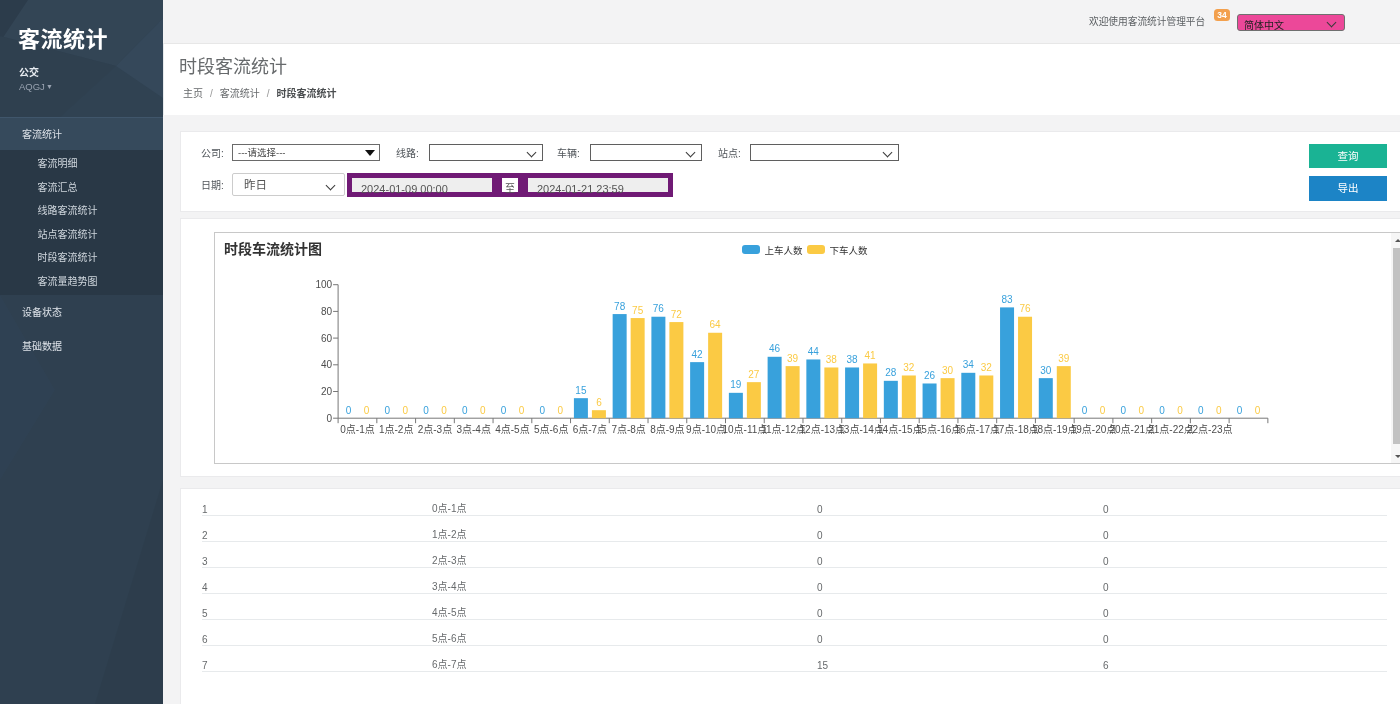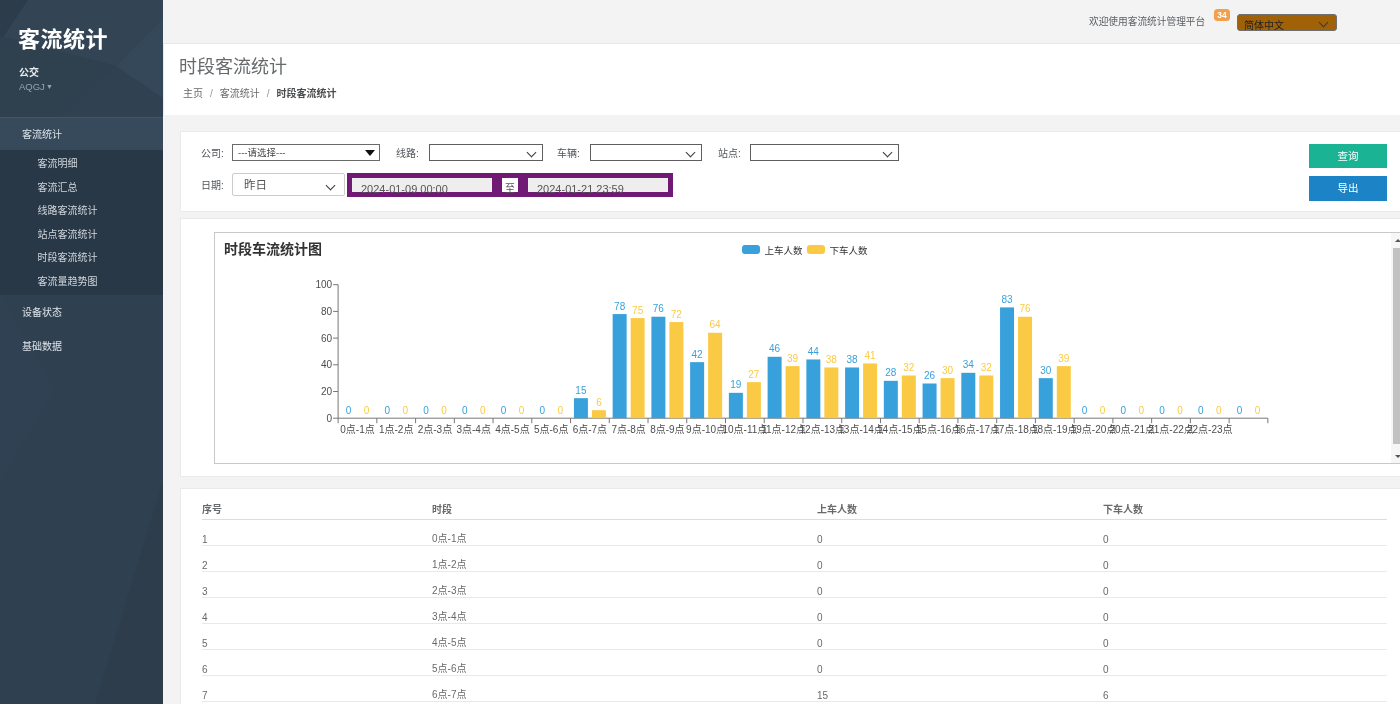--- a/index.html
+++ b/index.html
@@ -18,21 +18,21 @@
 .navband span { position:absolute; left:22px; top:11.5px; font-size:10px; line-height:10px; color:#dfe4ea; }
 .subnav { position:absolute; left:0; top:150px; width:163px; height:145px; background:#293846; }
 .subnav div { position:absolute; left:37.5px; font-size:10px; line-height:10px; color:#cfd6dd; white-space:nowrap; }
 .navitem { position:absolute; left:22px; font-size:10px; line-height:10px; color:#dfe4ea; }
 
 
 #topbar { position:absolute; left:163px; top:0; width:1237px; height:44px; background:#f3f3f4; border-bottom:1px solid #e7e7e7; }
 .homelnk { position:absolute; left:1049px; top:28px; font-size:15px; line-height:16px; color:#3380bf;margin-top:48px; }
 .welcome { position:absolute; left:1089px; top:16px; font-size:9.7px; line-height:11px; color:#5b5f62; }
 .badge34 { position:absolute; left:1214px; top:8.5px; width:16px; height:12.5px; background:#f3a04d; border-radius:3.5px; color:#fff; font-size:8.5px; font-weight:bold; text-align:center; line-height:12.5px; }
-.langsel { position:absolute; left:1237px; top:13.5px; width:100px; height:17px; background:#a16207; border:1.6px solid #6f6f6f; border-radius:3px;padding-left:7px; }
+.langsel { position:absolute; left:1237px; top:13.5px; width:108px; height:17px; background:#ec4899; border:1.6px solid #6f6f6f; border-radius:3px;padding-left:7px; }
 .langsel span { position:absolute; left:6px; top:2px; font-size:10px; color:#222; }
 .logout { position:absolute; left:1352px; top:32px; font-size:16px; color:#5b5f62; white-space:nowrap;margin-top:12px; }
 
 
 #pagehead { position:absolute; left:163px; top:44px; width:1237px; height:71px; background:#fff; border-left:1px solid #e7eaec; }
 #pagehead h1 { position:absolute; left:15px; top:13px; font-size:18px; line-height:21px; font-weight:normal; color:#676a6c; }
 .crumbs { position:absolute; left:19px; top:44px; font-size:10px; line-height:11px; color:#676a6c; }
 .crumbs .sep { color:#999; margin:0 7px; }
 .crumbs b { color:#4a4d4f; }
 
@@ -298,26 +298,20 @@
 
 <div class="panel" id="tablep">
   <table class="dt">
     <colgroup>
         <col style="width:230px;">
         <col style="width:385px;">
         <col style="width:286px;">
         <col>
       </colgroup>
     <tbody>
-        <tr>
-          <th>序号</th>
-          <th>时段</th>
-          <th>上车人数</th>
-          <th>下车人数</th>
-        </tr>
     <tr>
           <td>1</td>
           <td>0点-1点</td>
           <td>0</td>
           <td>0</td>
         </tr>
     <tr>
           <td>2</td>
           <td>1点-2点</td>
           <td>0</td>

